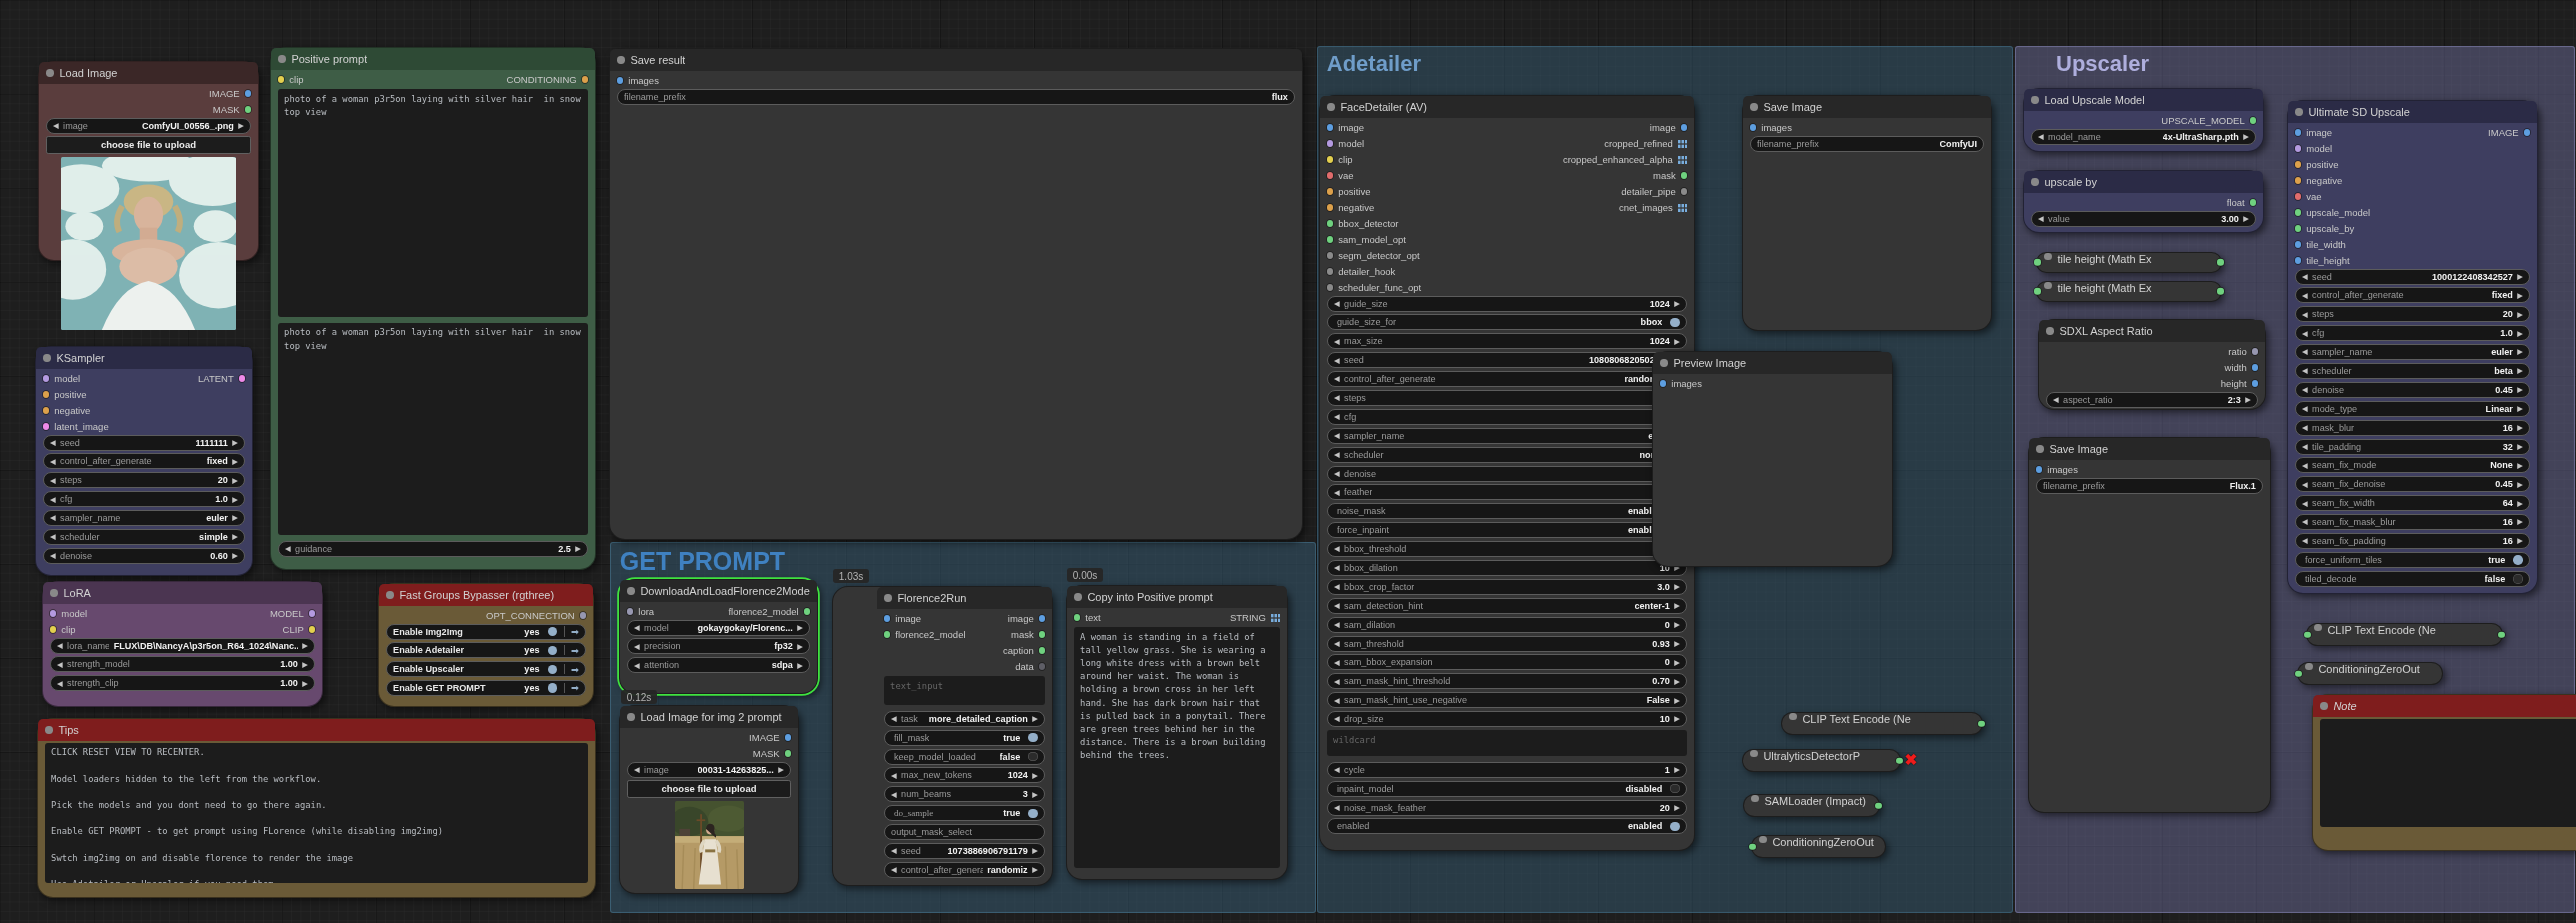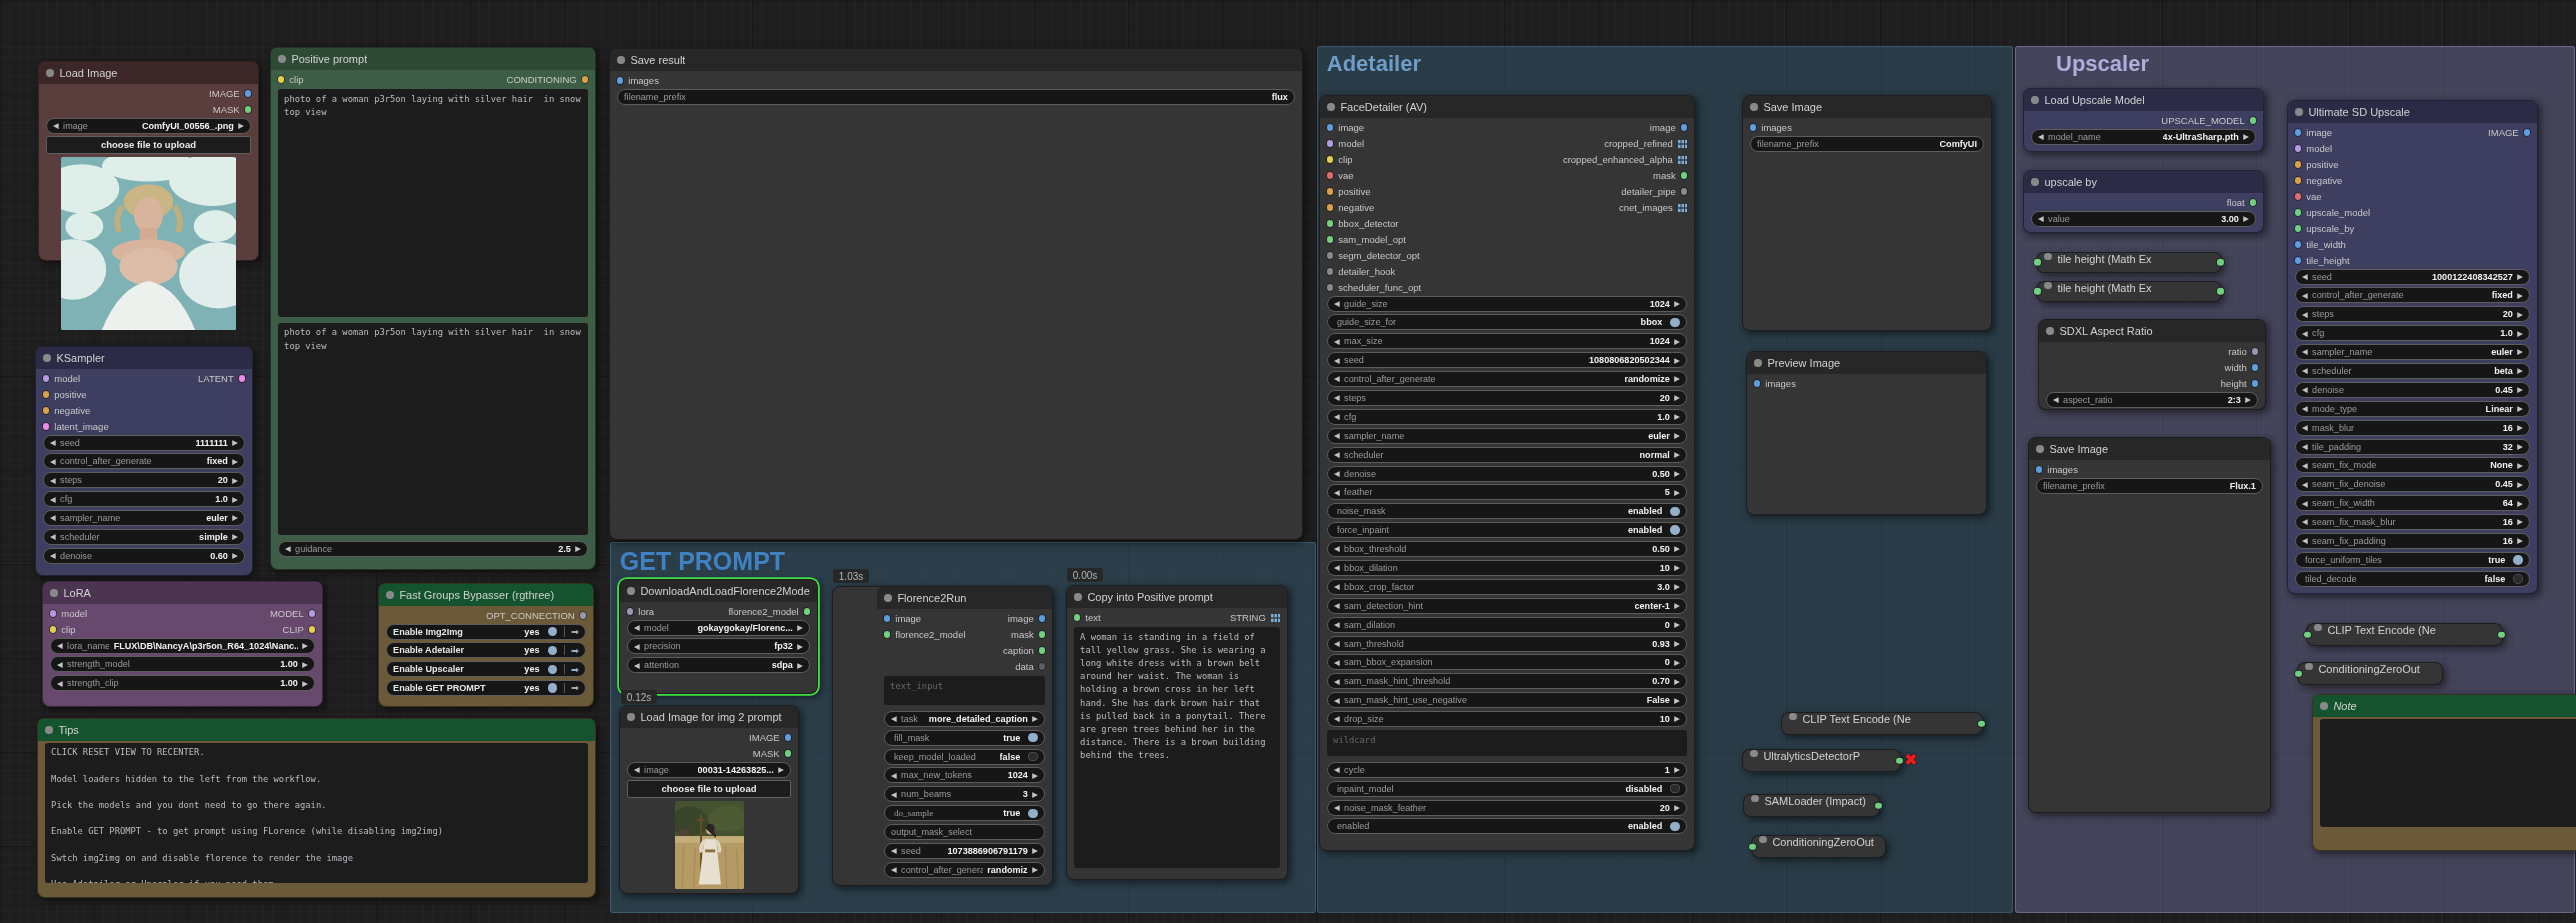--- a/index.html
+++ b/index.html
@@ -9,28 +9,28 @@
     background-image:
       linear-gradient(rgba(0,0,0,.28) 0.7px,transparent 0.7px),
       linear-gradient(90deg,rgba(0,0,0,.28) 0.7px,transparent 0.7px),
       linear-gradient(rgba(255,255,255,.025) 0.7px,transparent 0.7px),
       linear-gradient(90deg,rgba(255,255,255,.025) 0.7px,transparent 0.7px);
     background-size:94px 94px,94px 94px,9.4px 9.4px,9.4px 9.4px;
     font-family:"Liberation Sans",sans-serif;
   }
   .group{position:absolute;border-radius:2.9px;}
   .group-title{padding:3.7px 8.8px;font-weight:bold;white-space:nowrap;}
-  .node{position:absolute;border-radius:8px;box-shadow:2.9px 2.9px 7.3px rgba(0,0,0,.5);border:0.7px solid rgba(0,0,0,.45);box-sizing:border-box;}
+  .node{position:absolute;border-radius:16px;box-shadow:2.9px 2.9px 7.3px rgba(0,0,0,.5);border:0.7px solid rgba(0,0,0,.45);box-sizing:border-box;}
   .node.selected{box-shadow:0 0 0 1.8px #3fe23f,2.9px 2.9px 7.3px rgba(0,0,0,.55);}
   .theme-default{background:#353535}.theme-default>.node-header{background:#272727}
   .theme-maroon{background:#5a3d3d}.theme-maroon>.node-header{background:#3b2727}
   .theme-indigo{background:#3e3e60}.theme-indigo>.node-header{background:#2b2b46}
   .theme-purple{background:#67496e}.theme-purple>.node-header{background:#4b3551}
   .theme-green{background:#3e5d46}.theme-green>.node-header{background:#2e4a35}
-  .theme-olive{background:#6a5a37}.theme-olive>.node-header{background:#14532d}
+  .theme-olive{background:#6a5a37}.theme-olive>.node-header{background:#7f1d1d}
   .node-header{height:22px;border-radius:5.1px 5.1px 0 0;display:flex;align-items:center;padding:0 7.3px;gap:5.8px;}
   .node-title{font-size:11px;color:#d2d2d2;white-space:nowrap;overflow:hidden;}
   .ccircle{width:7.3px;height:7.3px;border-radius:50%;background:#898989;flex:none;}
   .slots{padding-top:1.5px;}
   .slot-row{height:16px;display:flex;align-items:center;justify-content:space-between;padding:0 6.6px;}
   .slot{display:flex;align-items:center;gap:5.1px;font-size:9.5px;color:#c9c9c9;white-space:nowrap;}
   .dot{width:6.6px;height:6.6px;border-radius:50%;flex:none;box-shadow:0 0 0 0.7px rgba(15,15,15,.65);}
   .c-blue{background:#5d9ee0}.c-green{background:#6fd17f}.c-yellow{background:#e3cf4f}
   .c-orange{background:#dca04b}.c-purple{background:#b49ae0}.c-pink{background:#ee8ae8}
   .c-red{background:#e06c6c}.c-slate{background:#9797b0}.c-darkgray{background:#5e5e66}.c-gray{background:#8a8a8a}
@@ -890,21 +890,21 @@
           <span class="slot"></span>
         </div>
       </div>
       <div class="node-body">
         <div class="widget field">
           <span class="wlabel">filename_prefix</span>
           <span class="wvalue">ComfyUI</span>
         </div>
       </div>
     </div>
-    <div class="node theme-default" style="left: 1746px; top: 351px; width: 241px; height: 164px;">
+    <div class="node theme-default" style="left: 1652px; top: 351px; width: 241px; height: 216px;">
       <div class="node-header">
         <span class="ccircle"></span>
         <span class="node-title">Preview Image</span>
       </div>
       <div class="slots">
         <div class="slot-row">
           <span class="slot">
             <span class="dot c-blue"></span>
             <span>images</span>
           </span>

